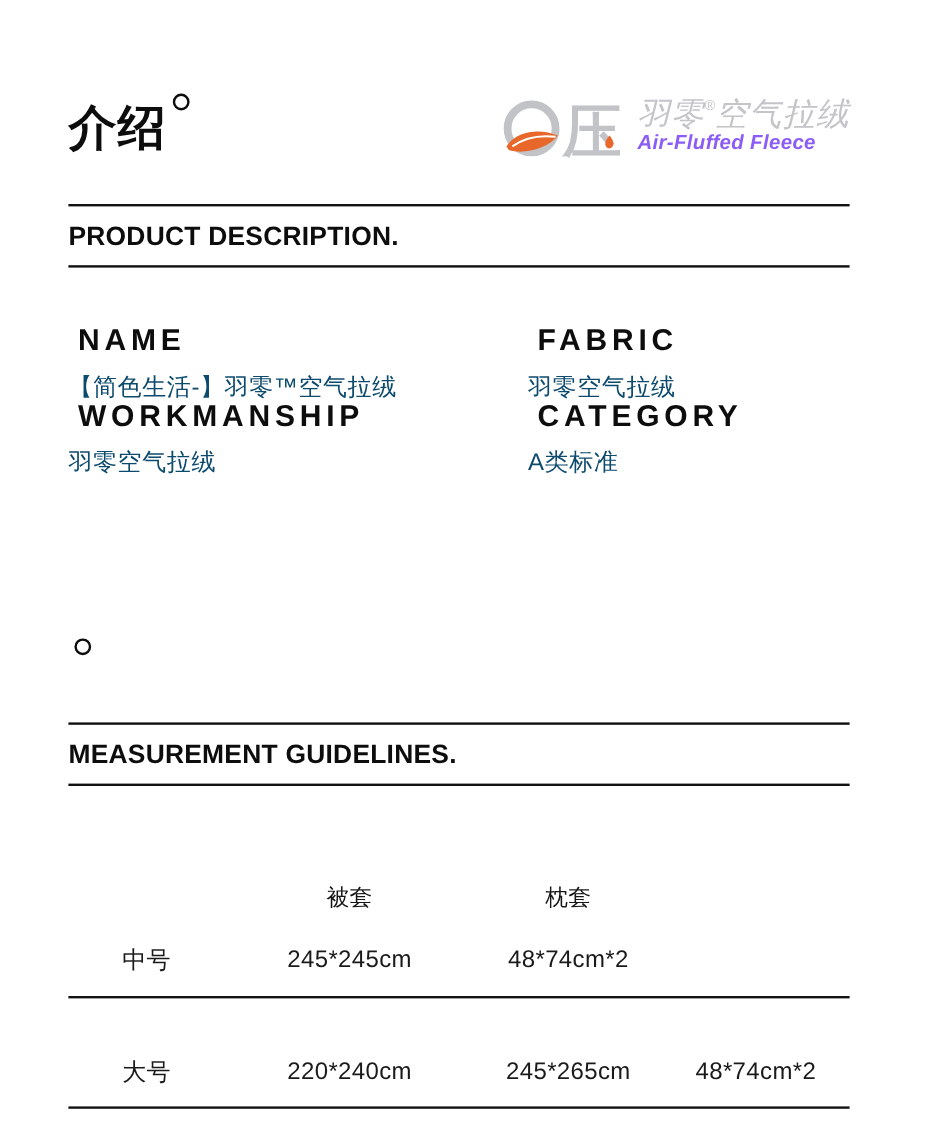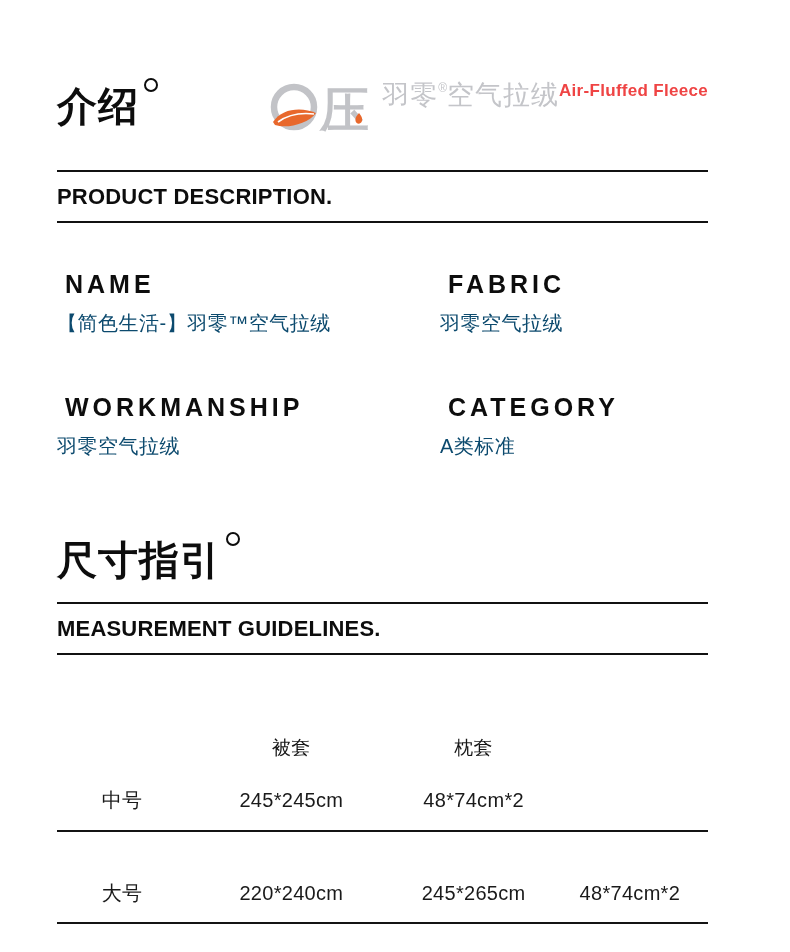--- a/index.html
+++ b/index.html
@@ -29,34 +29,34 @@
     border: 2.5px solid #0d0d0d;
     border-radius: 50%;
     vertical-align: 28px;
     margin-left: 5px;
   }
 
   
   .header-row { top: 78px; display: flex; justify-content: space-between; align-items: flex-start; }
 
   .logo { display: flex; align-items: flex-start; gap: 7px; margin-top: 2px; }
-  .logo-text { display: flex; flex-direction: row; justify-content: flex-end; margin-top: 1px; }
+  .logo-text { display: flex; flex-direction: column; justify-content: flex-end; margin-top: 1px; font-style: italic; }
   .logo-cn {
     font-size: 27px;
     color: #c4c5c9;
     letter-spacing: 1px;
     line-height: 1.05;
     font-weight: 400;
     white-space: nowrap;
   }
   .logo-cn .reg { font-size: 12px; vertical-align: 12px; letter-spacing: 0; }
   .logo-en {
     font-size: 17px;
     font-weight: 700;
-    color: #ef4444;
+    color: #8b5cf6;
     letter-spacing: 0.3px;
     line-height: 1.15;
     white-space: nowrap;
   }
 
   
   .band {
     border-top: 2px solid #111;
     border-bottom: 2px solid #111;
     padding: 14px 0 13px 0;
@@ -69,21 +69,20 @@
     line-height: 1;
   }
   .band-pd { top: 170px; }
   .band-mg { top: 602px; }
 
   
   .fields {
     top: 272px;
     display: grid;
     grid-template-columns: 383px 1fr;
-    row-gap: 60px;
   }
   .field-label {
     font-size: 25px;
     font-weight: 700;
     letter-spacing: 4px;
     color: #0d0d0d;
     line-height: 1;
     padding-left: 8px;
   }
   .field-value {
@@ -151,21 +150,21 @@
       <div class="field-label">WORKMANSHIP</div>
       <div class="field-value">羽零空气拉绒</div>
     </div>
     <div>
       <div class="field-label">CATEGORY</div>
       <div class="field-value">A类标准</div>
     </div>
   </div>
 
   <div class="abs size-title">
-    <span class="cn-title">尺寸指引</span><span class="circle-ornament"></span>
+    <span class="circle-ornament"></span>
   </div>
 
   <div class="abs band band-mg">
     <div class="band-heading">MEASUREMENT GUIDELINES.</div>
   </div>
 
   <div class="abs size-table">
     <div class="t-row t-head">
       <div class="t-cell"></div>
       <div class="t-cell">被套</div>

